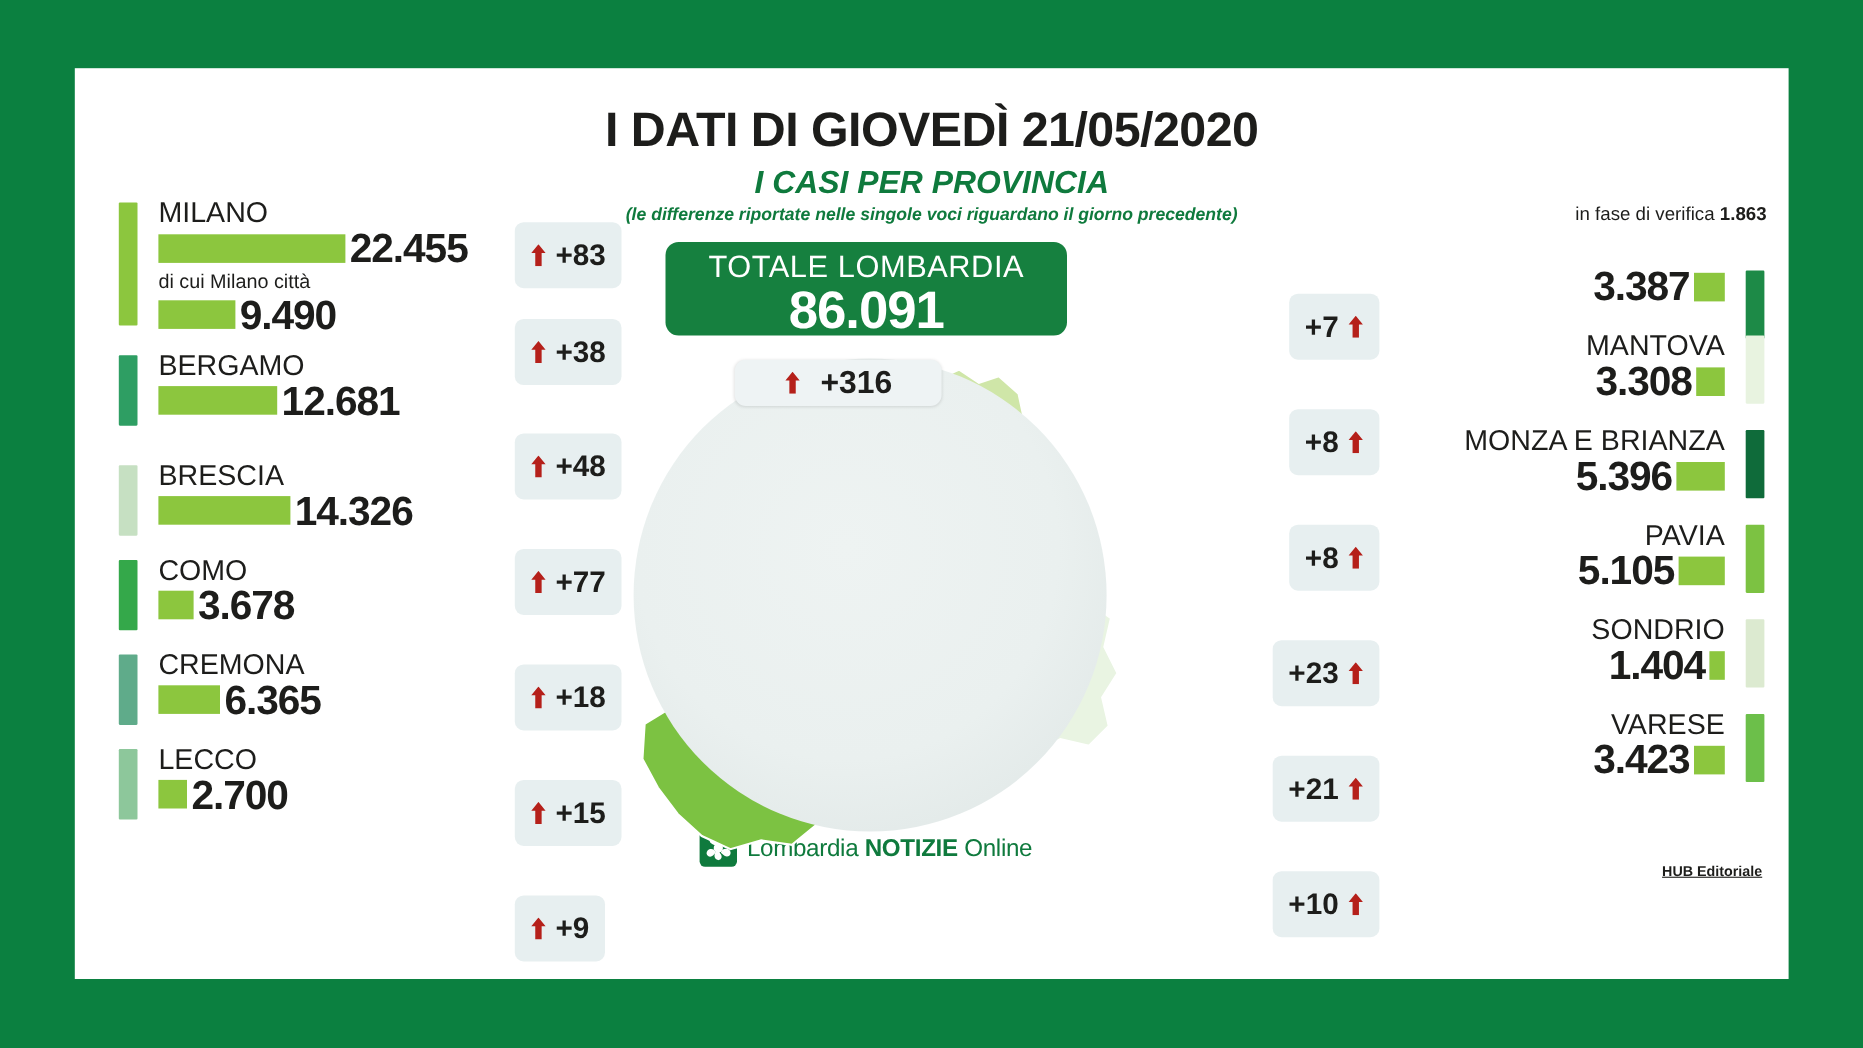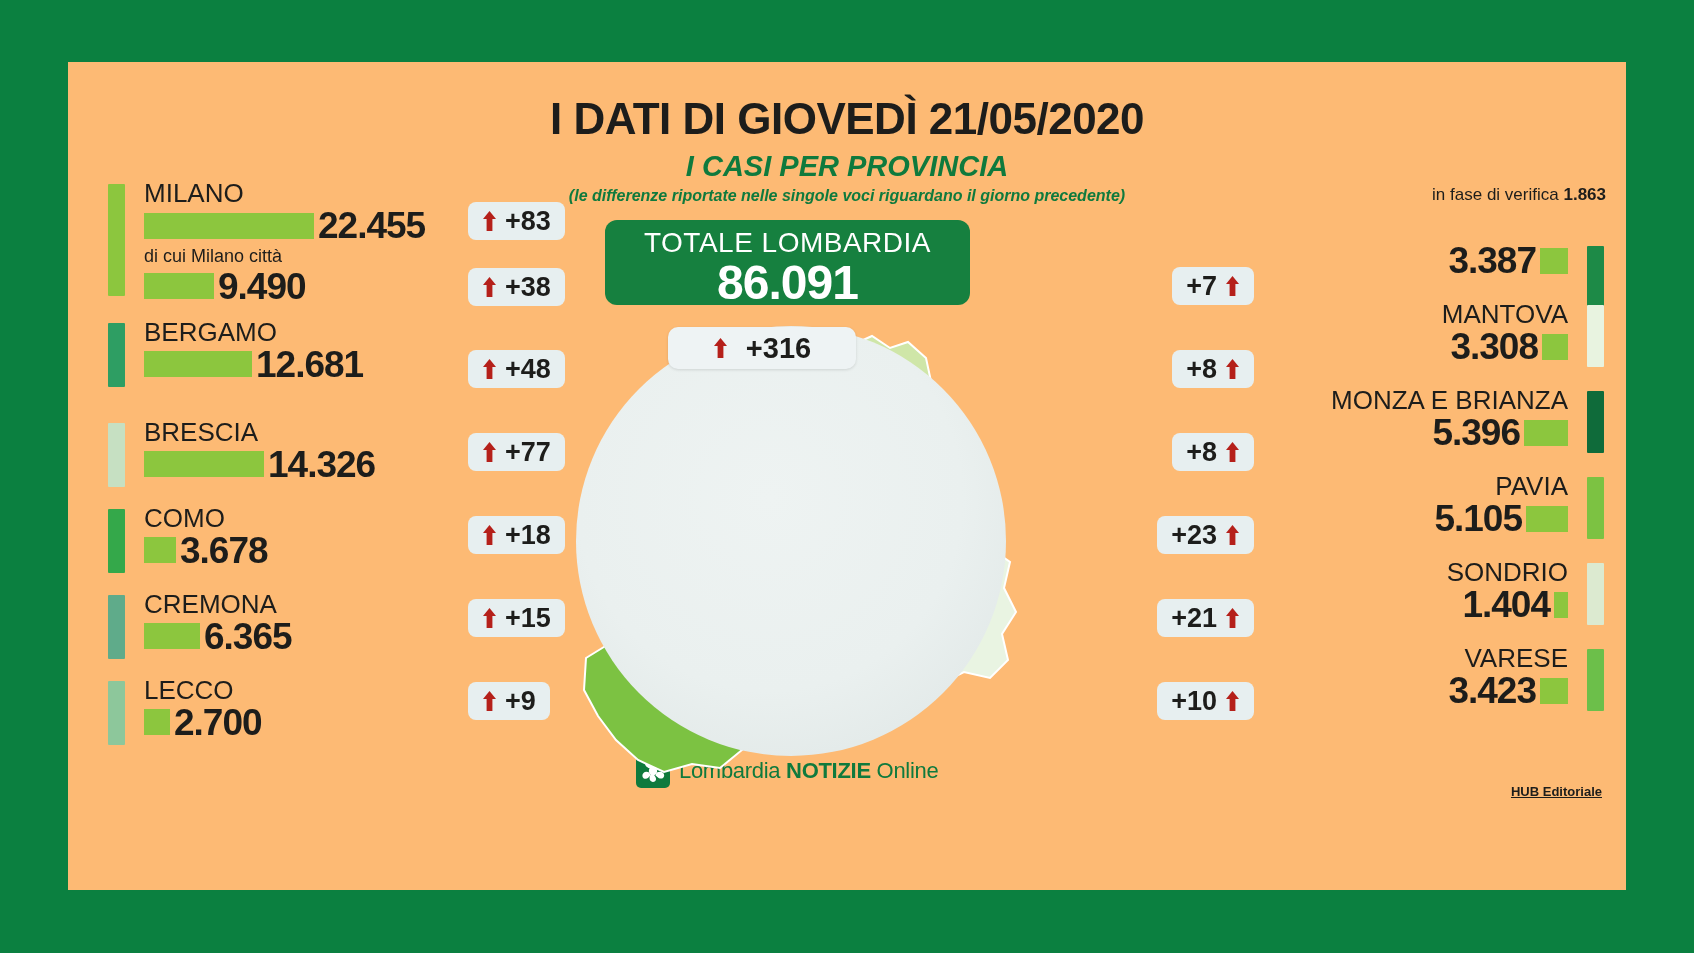--- a/index.html
+++ b/index.html
@@ -5,21 +5,21 @@
   html,body{margin:0;padding:0;}
   body{
     width:1694px;height:953px;
     background:#0b8040;
     font-family:"Liberation Sans", sans-serif;
     overflow:hidden;
   }
   .frame{
     position:absolute;left:68px;top:62px;
     width:1558px;height:828px;
-    background:#fdba74;
+    background:#ffffff;
   }
 
   
   .hdr{position:absolute;left:0;top:0;width:100%;text-align:center;}
   .hdr-title{
     font-size:44px;font-weight:bold;color:#1d1d1b;
     letter-spacing:-0.5px;margin-top:32px;
   }
   .hdr-sub{
     font-size:29px;font-weight:bold;font-style:italic;color:#0f7a3d;
@@ -75,21 +75,21 @@
   .pbarline-r{display:flex;align-items:center;justify-content:flex-end;margin-right:36px;}
   .pval-r{
     font-size:37px;font-weight:bold;color:#1d1d1b;margin-right:4px;
     letter-spacing:-1px;line-height:1;
   }
 
   
   .pill{
     display:inline-flex;align-items:center;justify-content:center;
     background:#e7eff0;border-radius:8px;
-    height:38px;padding:0 14px;gap:8px;
+    height:38px;padding:11px 14px;gap:8px;
     font-size:27px;font-weight:bold;color:#1d1d1b;
   }
   .pill-wrap{display:flex;margin-bottom:44px;}
   .pill-wrap.r{justify-content:flex-end;}
   .arw{display:block;width:15px;height:20px;}
 
   
   .totalbox{
     position:absolute;left:537px;top:158px;
     width:365px;height:85px;

